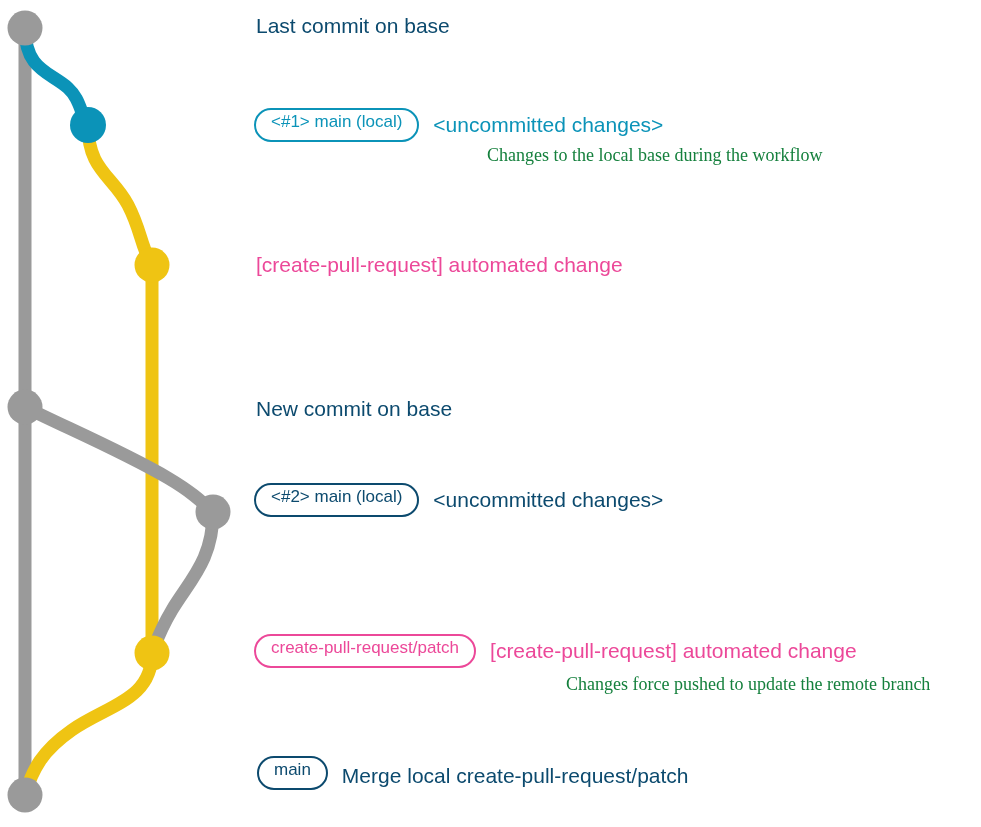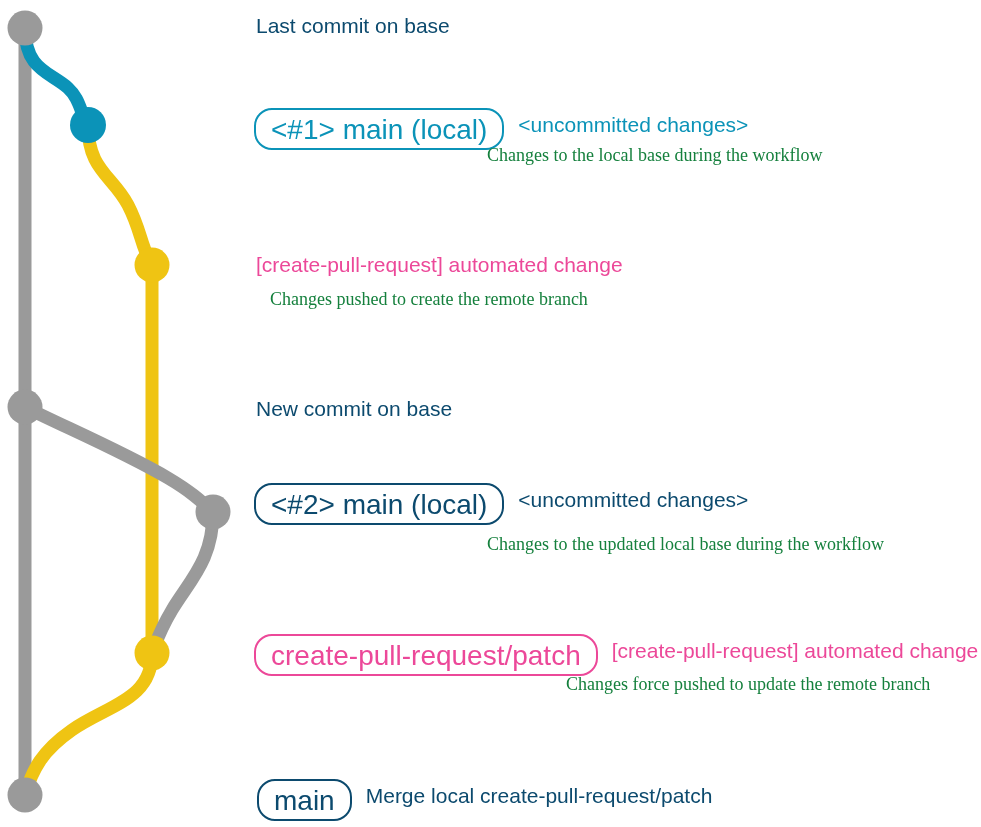--- a/index.html
+++ b/index.html
@@ -39,23 +39,23 @@
     display: flex;
     align-items: flex-start;
   }
 
   
   .pill {
     display: inline-block;
     box-sizing: border-box;
     border: 2px solid currentColor;
     border-radius: 18px;
-    padding: 8px 15px 6px 15px;
+    padding: 0 15px 6px 15px;
     font-family: "Liberation Sans", sans-serif;
-    font-size: 28px;
+    font-size: 17px;
     line-height: 24px;
     white-space: nowrap;
     background: transparent;
   }
 
   
   .subject {
     font-family: "Liberation Sans", sans-serif;
     font-size: 21px;
     line-height: 24px;
@@ -126,36 +126,34 @@
 
   <div class="row" style="left:254px; top:108px;">
     <span class="pill c-blue">&lt;#1&gt; main (local)</span>
     <span class="subject c-blue">&lt;uncommitted changes&gt;</span>
   </div>
   <div class="description" style="left:487px; top:145px;">Changes to the local base during the workflow</div>
 
   <div class="row" style="left:256px; top:253px;">
     <span class="subject no-pill c-yellow">[create-pull-request] automated change</span>
   </div>
-  <div class="description" style="left:270px; top:289px;">Changes pushed to create the remote branch</div>
 
   <div class="row" style="left:256px; top:397px;">
     <span class="subject no-pill c-gray">New commit on base</span>
   </div>
 
   <div class="row" style="left:254px; top:483px;">
     <span class="pill c-gray">&lt;#2&gt; main (local)</span>
     <span class="subject c-gray">&lt;uncommitted changes&gt;</span>
   </div>
-  <div class="description" style="left:487px; top:534px;">Changes to the updated local base during the workflow</div>
 
   <div class="row" style="left:254px; top:634px;">
     <span class="pill c-yellow">create-pull-request/patch</span>
     <span class="subject c-yellow">[create-pull-request] automated change</span>
   </div>
   <div class="description" style="left:566px; top:674px;">Changes force pushed to update the remote branch</div>
 
-  <div class="row" style="left:257px; top:779px;">
+  <div class="row" style="left:257px; top:756px;align-items:center;">
     <span class="pill c-gray">main</span>
     <span class="subject c-gray">Merge local create-pull-request/patch</span>
   </div>
 
 </div>
 
 </body></html>

